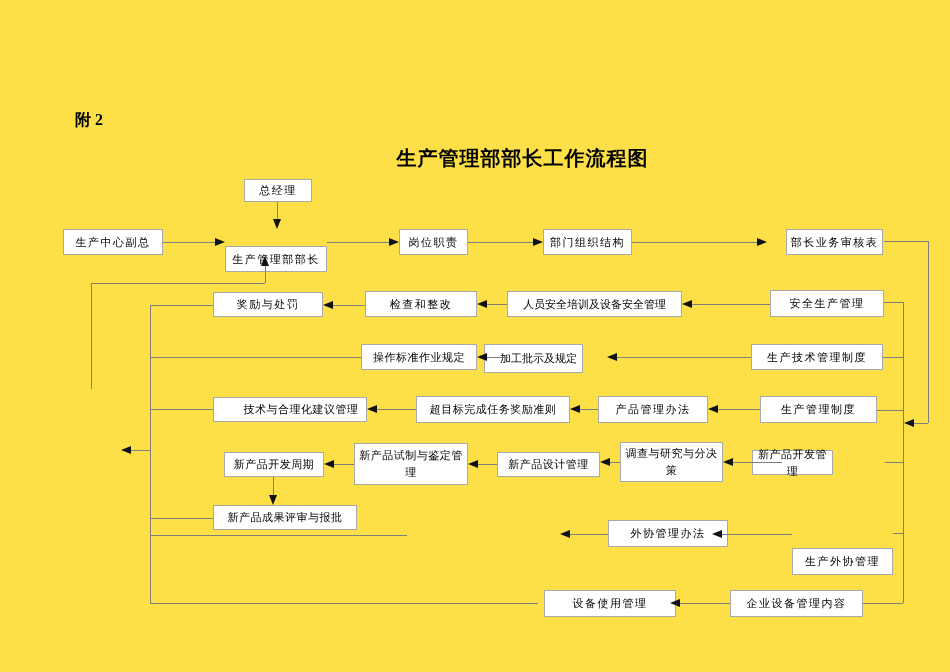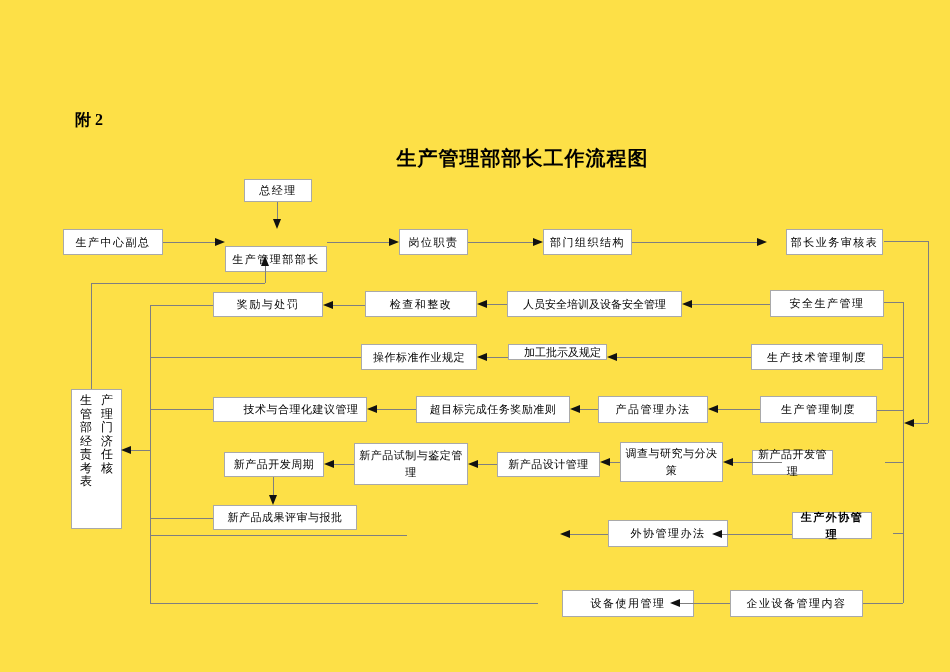--- a/index.html
+++ b/index.html
@@ -35,45 +35,41 @@
   <div class="box" style="left:399px;top:229px;width:69px;height:26px;">岗位职责</div>
   <div class="box" style="left:543px;top:229px;width:89px;height:26px;">部门组织结构</div>
   <div class="box" style="left:767px;top:229px;width:97px;height:26px;margin-left:19px;">部长业务审核表</div>
 
   <div class="box" style="left:213px;top:292px;width:110px;height:25px;">奖励与处罚</div>
   <div class="box" style="left:365px;top:291px;width:112px;height:26px;text-align:right;">检查和整改</div>
   <div class="box" style="left:507px;top:291px;width:175px;height:26px;letter-spacing:0;">人员安全培训及设备安全管理</div>
   <div class="box" style="left:770px;top:290px;width:114px;height:27px;">安全生产管理</div>
 
   <div class="box" style="left:361px;top:344px;width:116px;height:26px;letter-spacing:0.5px;">操作标准作业规定</div>
-  <div class="box" style="left:508px;top:344px;width:99px;height:16px;letter-spacing:0;padding-left:12px;">加工批示及规定</div>
+  <div class="box" style="left:484px;top:344px;width:99px;height:29px;letter-spacing:0;padding-left:12px;">加工批示及规定</div>
   <div class="box" style="left:751px;top:344px;width:132px;height:26px;">生产技术管理制度</div>
 
   <div class="box" style="left:213px;top:397px;width:154px;height:25px;letter-spacing:0.5px;padding-left:24px;">技术与合理化建议管理</div>
   <div class="box" style="left:416px;top:396px;width:154px;height:27px;letter-spacing:0.5px;">超目标完成任务奖励准则</div>
   <div class="box" style="left:598px;top:396px;width:110px;height:27px;">产品管理办法</div>
   <div class="box" style="left:760px;top:396px;width:117px;height:27px;">生产管理制度</div>
 
   <div class="box" style="left:224px;top:452px;width:100px;height:25px;letter-spacing:0.5px;">新产品开发周期</div>
   <div class="box" style="left:354px;top:443px;width:114px;height:42px;letter-spacing:0.5px;">新产品试制与鉴定管理</div>
   <div class="box" style="left:497px;top:452px;width:103px;height:25px;letter-spacing:0.5px;">新产品设计管理</div>
   <div class="box" style="left:620px;top:442px;width:103px;height:40px;letter-spacing:0.5px;">调查与研究与分决策</div>
   <div class="box" style="left:752px;top:450px;width:81px;height:25px;letter-spacing:0.5px;">新产品开发管理</div>
 
   <div class="box" style="left:213px;top:505px;width:144px;height:25px;letter-spacing:0.5px;">新产品成果评审与报批</div>
   <div class="box" style="left:608px;top:520px;width:120px;height:27px;">外协管理办法</div>
-  <div class="box" style="left:792px;top:512px;width:80px;height:27px;font-weight:bold;">生产外协管理</div>
+  <div class="box" style="left:792px;top:548px;width:101px;height:27px;">生产外协管理</div>
 
-  <div class="box" style="left:562px;top:590px;width:132px;height:27px;">设备使用管理</div>
+  <div class="box" style="left:544px;top:590px;width:132px;height:27px;">设备使用管理</div>
   <div class="box" style="left:730px;top:590px;width:133px;height:27px;">企业设备管理内容</div>
 
-  <div class="vbox" style="left:71px;top:389px;width:51px;height:140px;">
-    <div class="vcol" style="left:7px;top:4px;">生管部经责考表</div>
-    <div class="vcol" style="left:28px;top:4px;">产理门济任核</div>
-  </div>
 
   <div class="ln" style="left:163px;top:242px;width:52px;height:1px;"></div>
   <div class="ln" style="left:277px;top:202px;width:1px;height:18px;"></div>
   <div class="ln" style="left:327px;top:242px;width:62px;height:1px;"></div>
   <div class="ln" style="left:468px;top:242px;width:65px;height:1px;"></div>
   <div class="ln" style="left:632px;top:242px;width:125px;height:1px;"></div>
   <div class="ln" style="left:884px;top:241px;width:44px;height:1px;"></div>
   <div class="ln" style="left:928px;top:241px;width:1px;height:182px;"></div>
   <div class="ln" style="left:914px;top:423px;width:14px;height:1px;"></div>
   <div class="ln" style="left:903px;top:302px;width:1px;height:301px;"></div>

